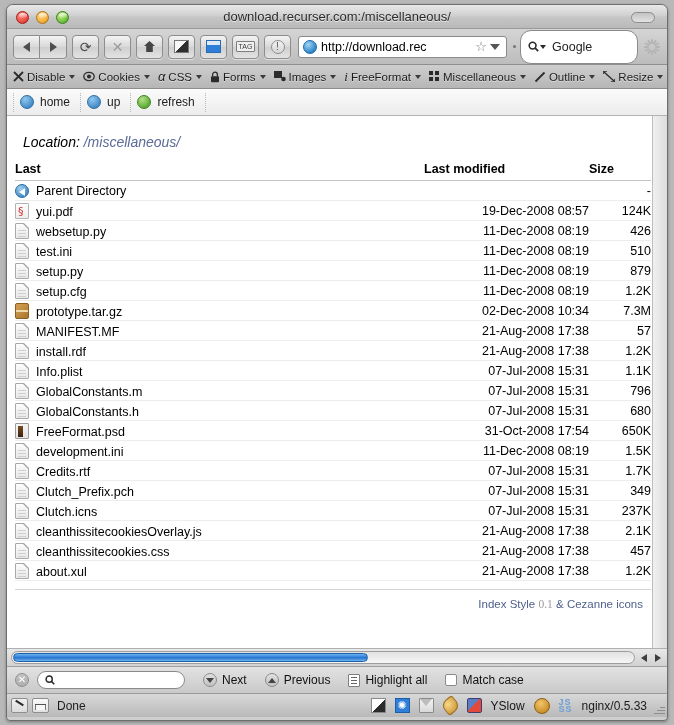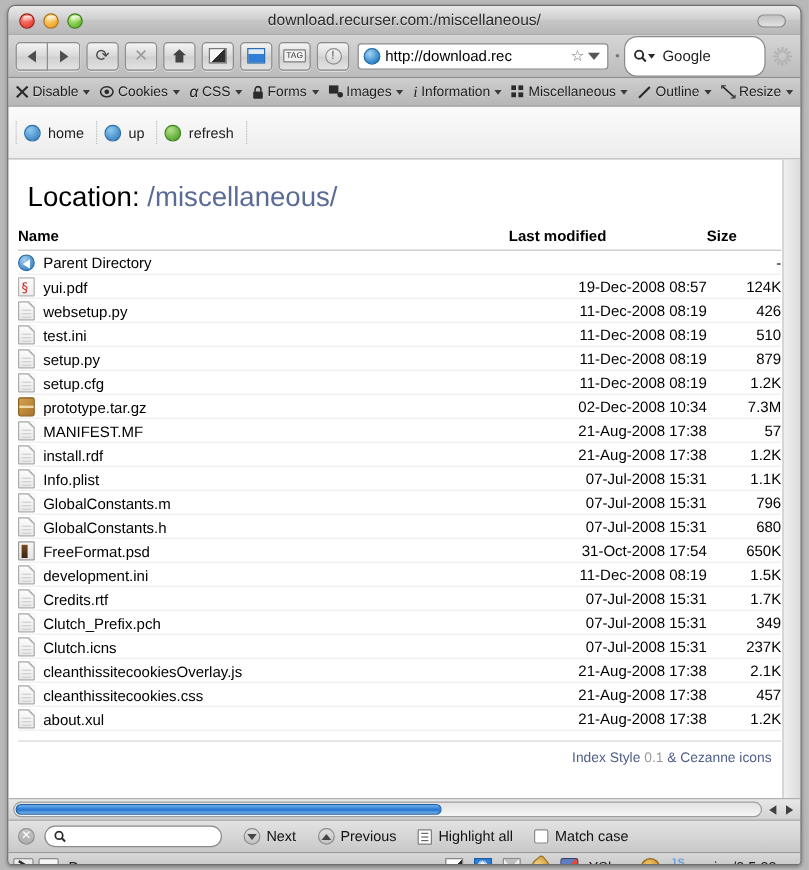--- a/index.html
+++ b/index.html
@@ -121,21 +121,21 @@
     display: flex; align-items: center; height: 100%;
     padding: 0 4px; font-size: 11.5px; color: #1c1c1c;
     white-space: nowrap;
     text-shadow: 0 1px 0 rgba(255,255,255,.45);
   }
   .dev-item .di { margin-right: 3px; display: inline-flex; align-items: center; }
   .dev-arrow { width: 0; height: 0; border-left: 3.5px solid transparent; border-right: 3.5px solid transparent; border-top: 4.5px solid #3a3a3a; margin-left: 4px; }
 
   
   #indexbar {
-    height: 44px; display: flex; align-items: center;
+    height: 27px; display: flex; align-items: center;
     background: linear-gradient(to bottom, #fbfbfb 0%, #ececec 100%);
     border-bottom: 1px solid #b4b4b4;
     padding: 0 6px;
   }
   .ix-item { display: flex; align-items: center; padding: 0 10px 0 6px; height: 19px; border-right: 1px dotted #b9b9b9; font-size: 12px; color: #222; }
   .ix-item:first-child { border-left: 1px dotted #b9b9b9; }
   .ix-icon { width: 14px; height: 14px; border-radius: 50%; margin-right: 6px; position: relative; flex:0 0 14px; }
   #ic-home { background: radial-gradient(circle at 35% 28%, #8fc9ef, #3f86c4 78%); border: 1px solid #2e6fa5; }
   #ic-up   { background: radial-gradient(circle at 35% 28%, #8fc9ef, #3f86c4 78%); border: 1px solid #2e6fa5; }
   #ic-refresh { background: radial-gradient(circle at 35% 28%, #b6e08b, #53a72d 78%); border: 1px solid #3f8423; }
@@ -146,22 +146,23 @@
     height: 533px;
     background: #fff;
     border-bottom: 1px solid #b0b0b0;
     overflow: hidden;
   }
   #page {
     position: absolute; left: 8px; top: 0; right: 16px; bottom: 0;
     padding: 0;
   }
   #location {
-    font-size: 23px; color: #000; padding: 18px 0 8px 8px;
+    font-size: 14px; color: #000; padding: 18px 0 8px 8px;
     font-family: "Liberation Sans", sans-serif;
+    font-style: italic;
   }
   #location .path { color: #5a6b96; }
 
   table#listing { width: 100%; border-collapse: collapse; }
   table#listing th {
     font-size: 12.5px; font-weight: bold; color: #000;
     padding: 4px 0 4px 0; border-bottom: 1px solid #c4c4c4;
     text-align: left;
   }
   th.col-name { padding-left: 26px; }
@@ -224,21 +225,21 @@
   .ficon.parent::after {
     content: ""; position: absolute; left: 3px; top: 3px;
     border-top: 4px solid transparent; border-bottom: 4px solid transparent;
     border-right: 6px solid #fff;
   }
 
   #credit {
     text-align: right; font-size: 11.5px; color: #4f5f8a;
     padding: 8px 8px 0 0; border-top: 1px solid #d4d4d4; margin-top: 8px;
   }
-  #credit .ver { color: #9a9a9a; }
+  #credit .ver { color: #9a9a9a; font-family: Liberation Serif, serif; }
 
   
   #vscroll {
     position: absolute; right: 0; top: 0; width: 15px; bottom: 0;
     background: linear-gradient(to right, #f0f0f0, #dcdcdc);
     border-left: 1px solid #bdbdbd;
   }
 
   
   #hscroll {
@@ -456,21 +457,21 @@
         <svg width="12" height="11" viewBox="0 0 12 11">
             <rect x="0" y="0" width="8" height="7" fill="#2b2b2b"></rect>
             <circle cx="9.5" cy="8" r="2.3" fill="#2b2b2b"></circle>
           </svg>
       </span>
       <span>Images</span>
       <span class="dev-arrow"></span>
     </div>
     <div class="dev-item">
       <span class="di" style="font-style:italic;font-size:13px;font-family:'Liberation Serif',serif">i</span>
-      <span>Information</span>
+      <span>FreeFormat</span>
       <span class="dev-arrow"></span>
     </div>
     <div class="dev-item">
       <span class="di">
         <svg width="11" height="11" viewBox="0 0 11 11">
             <rect x="0" y="0" width="4" height="4" fill="#2b2b2b"></rect>
             <rect x="6" y="0" width="4" height="4" fill="#2b2b2b"></rect>
             <rect x="0" y="6" width="4" height="4" fill="#2b2b2b"></rect>
             <rect x="6" y="6" width="4" height="4" fill="#2b2b2b"></rect>
           </svg>
@@ -517,21 +518,21 @@
   <div id="content">
     <div id="page">
       <div id="location">
         <span>Location:</span>
         <span class="path">/miscellaneous/</span>
       </div>
 
       <table id="listing">
         <thead>
           <tr>
-            <th class="col-name">Name</th>
+            <th class="col-name">Last</th>
             <th class="col-mod">Last modified</th>
             <th class="col-size">Size</th>
           </tr>
         </thead>
         <tbody id="listing-body">
             <tr>
               <td class="col-name">
                 <span class="fname">
                   <span class="ficon parent"></span>
                   <span class="label">Parent Directory</span>

